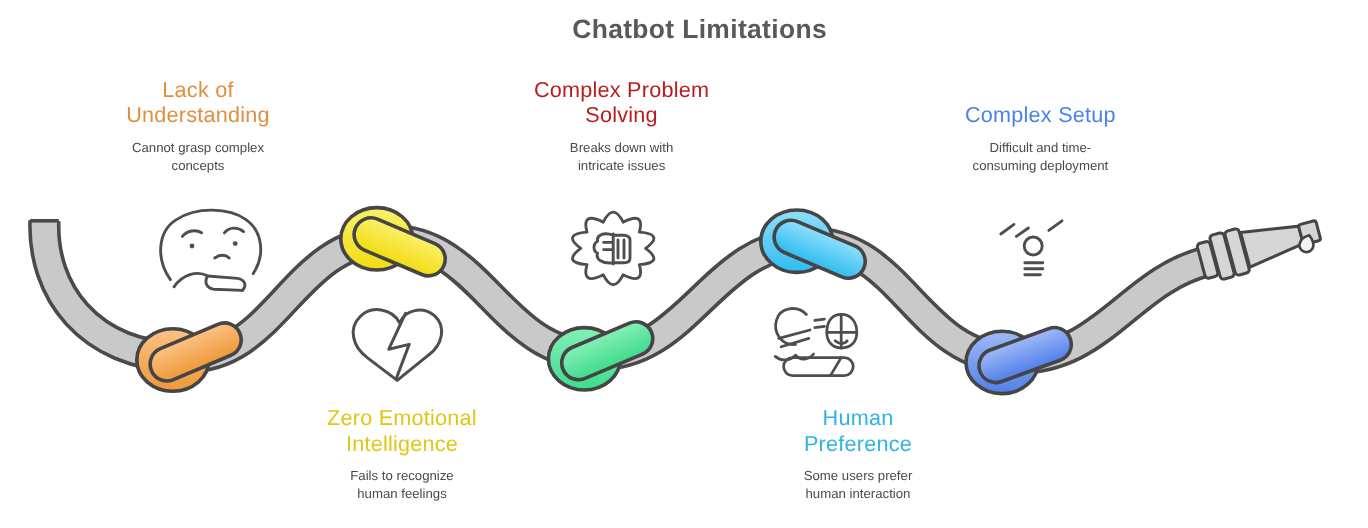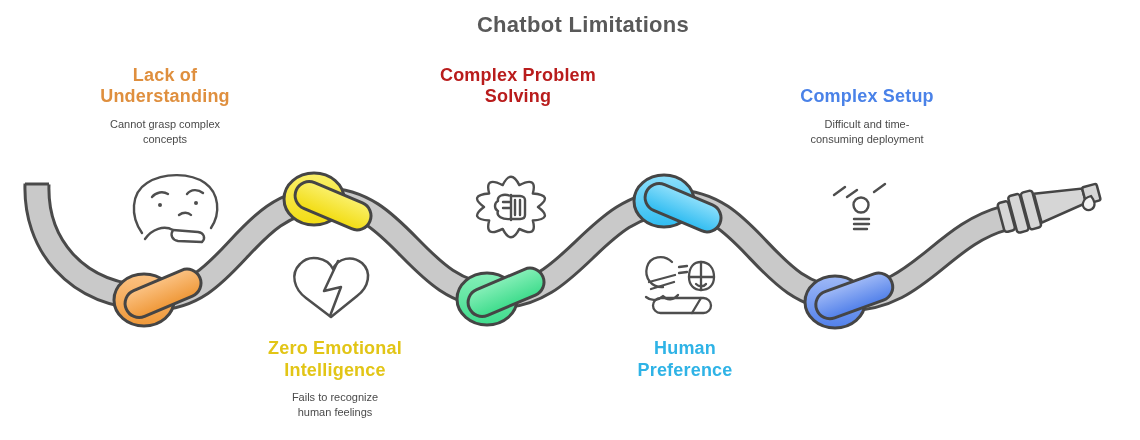--- a/index.html
+++ b/index.html
@@ -6,28 +6,28 @@
   .canvas {
     position:relative; width:1140px; height:440px; background:#ffffff;
     overflow:hidden; font-family:"Liberation Sans", sans-serif;
   }
   .title {
     position:absolute; left:583px; top:12px; transform:translateX(-50%);
     font-size:22px; font-weight:bold; color:#595959; letter-spacing:.3px;
     white-space:nowrap;
   }
   .label { position:absolute; transform:translateX(-50%); width:260px; text-align:center; }
-  .heading { font-weight:bold; font-size:18px; line-height:1.2; white-space:pre-line; letter-spacing:.2px; }
+  .heading { font-weight:normal; font-size:18px; line-height:1.2; white-space:pre-line; letter-spacing:.2px; }
   .heading-box { height:44px; display:flex; align-items:flex-end; justify-content:center; }
   .desc { font-size:11px; color:#4A4A4A; line-height:1.32; white-space:pre-line; margin-top:9px; }
   .item-1 { left:165px; top:64px; }
   .item-3 { left:518px; top:64px; }
   .item-5 { left:867px; top:64px; }
   .item-2 { left:335px; top:338px; }
-  .item-4 { left:685px; top:338px; }
+  .item-4 { left:715px; top:338px; }
   svg.scene { position:absolute; left:0; top:0; }
 </style>
 </head>
 <body>
 
 <div class="canvas">
 
   <svg class="scene" width="1140" height="440" viewBox="0 0 1140 440">
     <defs>
       <linearGradient id="gOrange" x1="0" y1="0" x2="0" y2="1">
@@ -164,35 +164,39 @@
     </div>
     <div class="desc">Cannot grasp complex
 concepts</div>
   </div>
 
   <div class="label item-3">
     <div class="heading-box">
       <div class="heading" style="color: #b91c1c;">Complex Problem
 Solving</div>
     </div>
+    <div class="desc">Breaks down with
+intricate issues</div>
   </div>
 
   <div class="label item-2">
     <div class="heading" style="color: rgb(226, 197, 22);">Zero Emotional
 Intelligence</div>
     <div class="desc">Fails to recognize
 human feelings</div>
   </div>
 
   <div class="label item-5">
     <div class="heading-box">
       <div class="heading" style="color: rgb(74, 130, 232);">Complex Setup</div>
     </div>
     <div class="desc">Difficult and time-
 consuming deployment</div>
   </div>
 
   <div class="label item-4">
     <div class="heading" style="color: rgb(47, 179, 230);">Human
 Preference</div>
+    <div class="desc">Some users prefer
+human interaction</div>
   </div>
 
 </div>
 
 </body></html>

